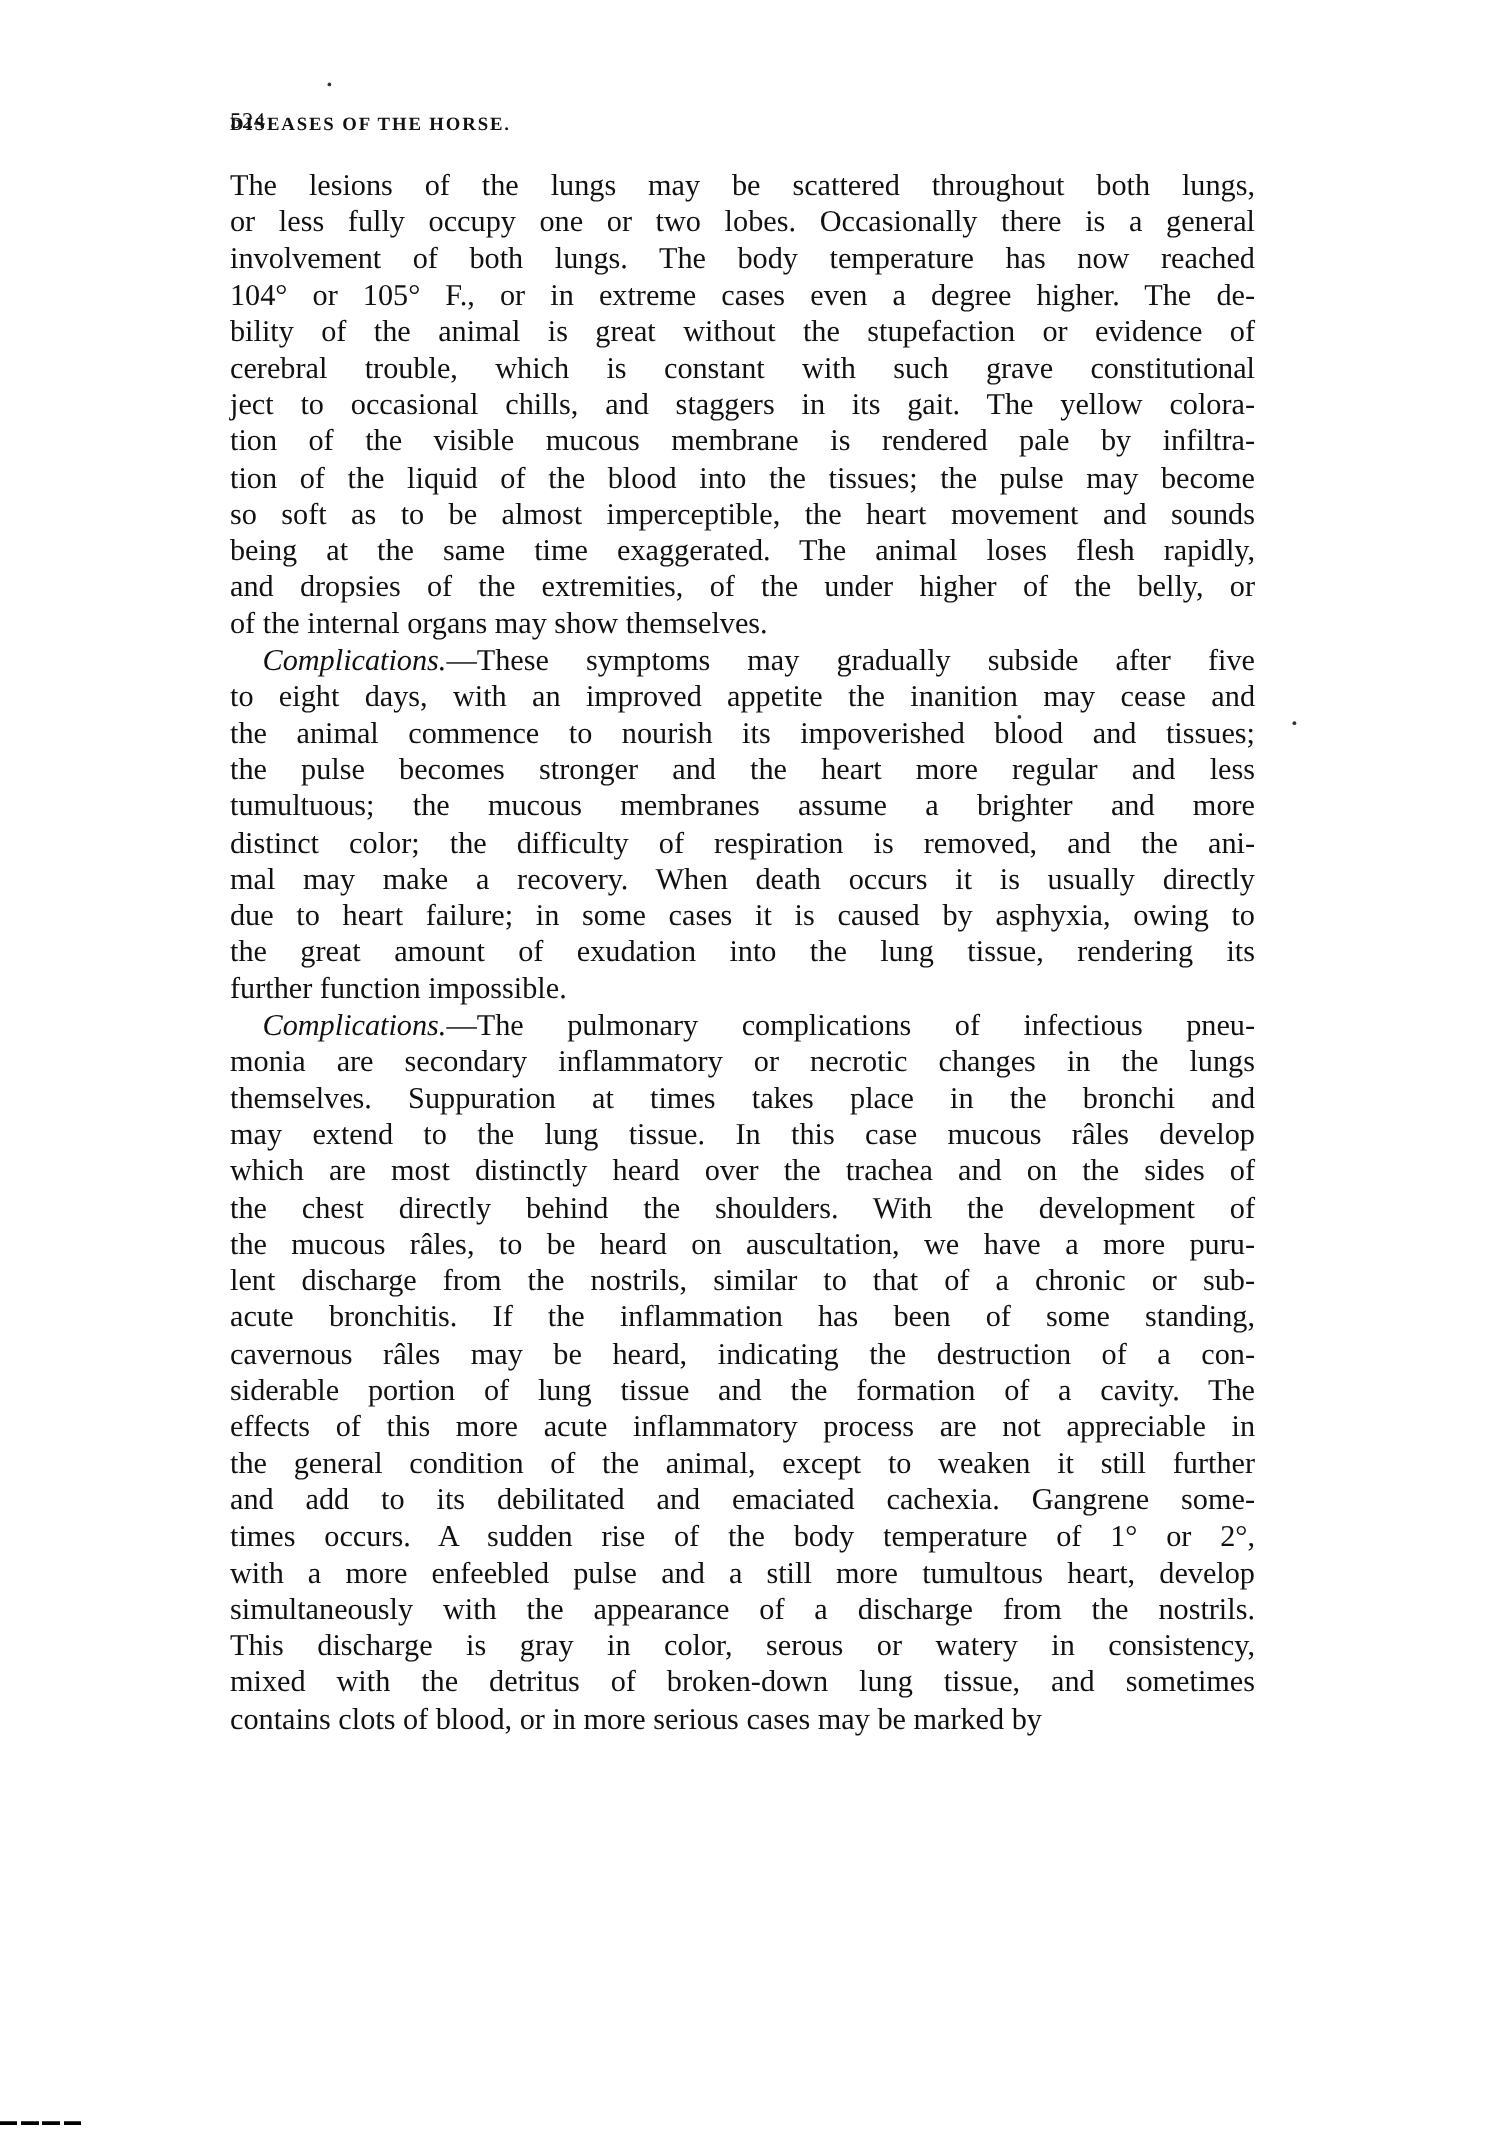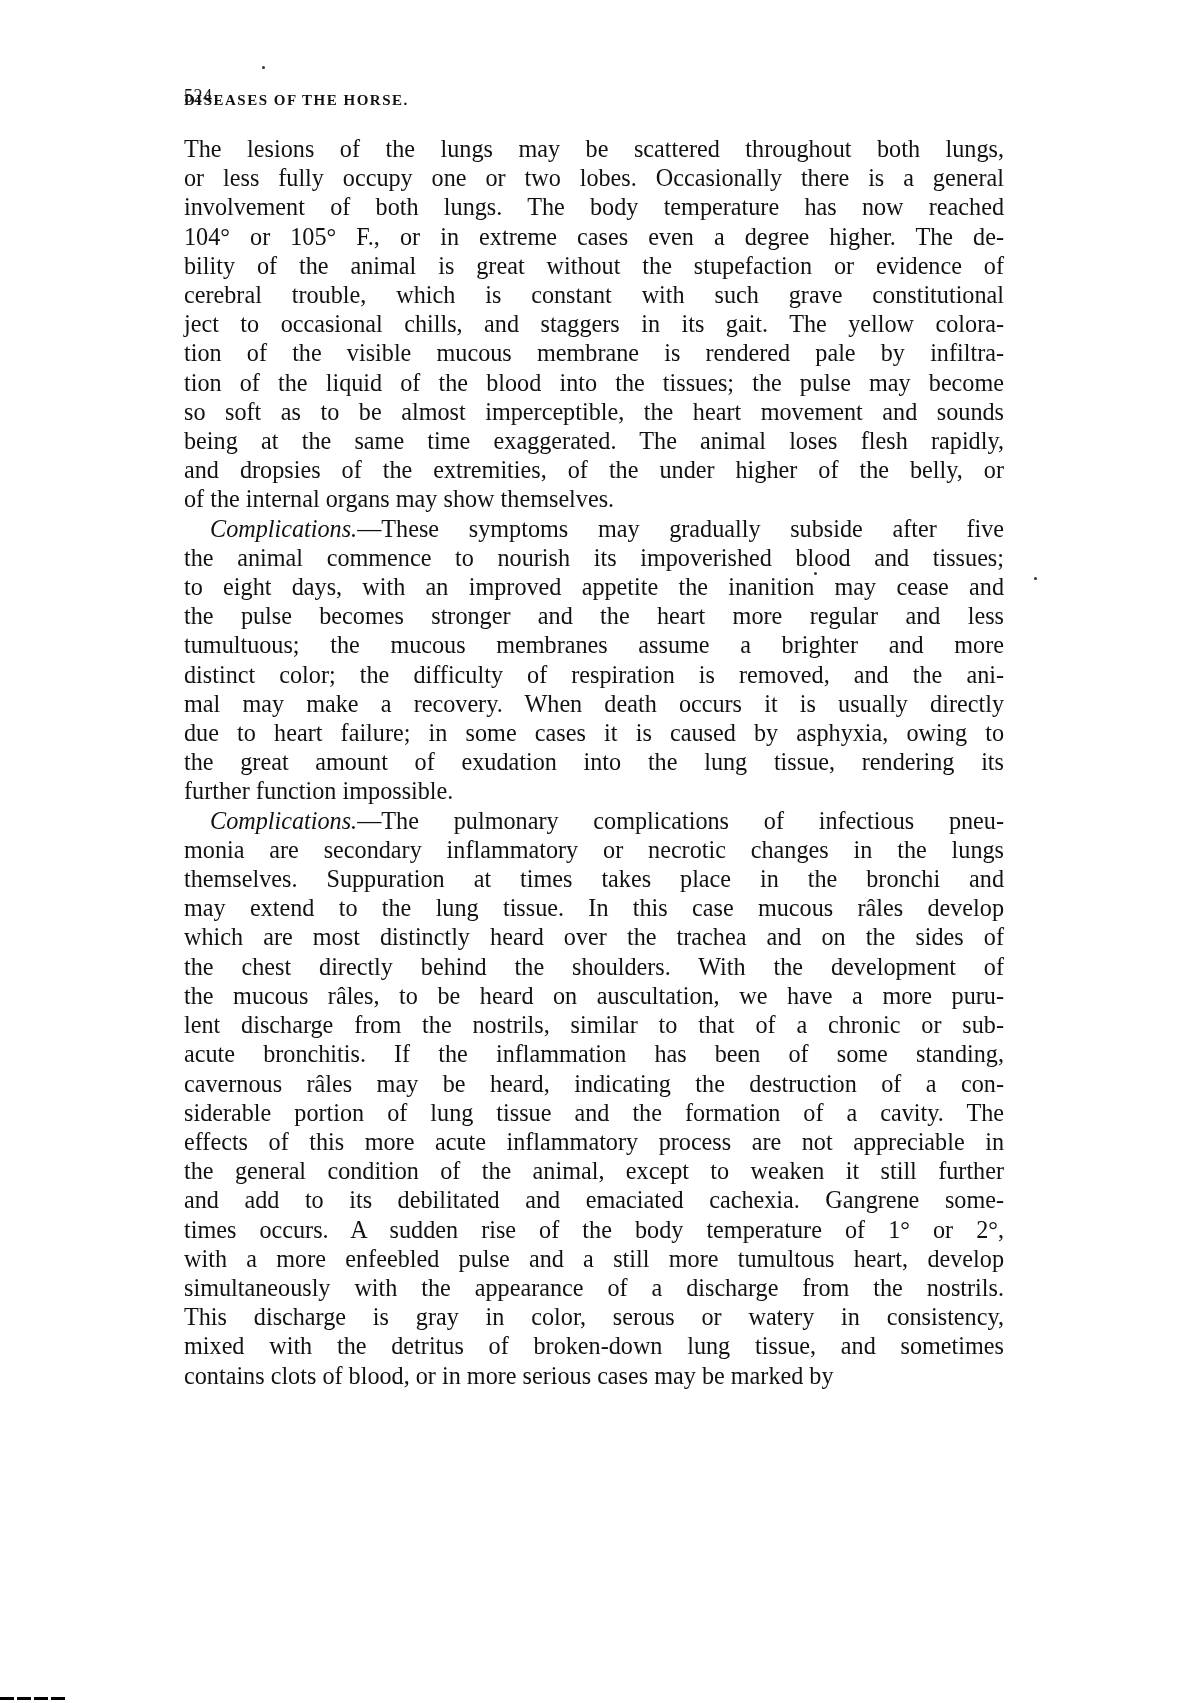--- a/index.html
+++ b/index.html
@@ -35,22 +35,22 @@
         <span class="line"><span>ject to occasional chills, and staggers in its gait. The yellow colora-</span></span>
         <span class="line"><span>tion of the visible mucous membrane is rendered pale by infiltra-</span></span>
         <span class="line"><span>tion of the liquid of the blood into the tissues; the pulse may become</span></span>
         <span class="line"><span>so soft as to be almost imperceptible, the heart movement and sounds</span></span>
         <span class="line"><span>being at the same time exaggerated. The animal loses flesh rapidly,</span></span>
         <span class="line"><span>and dropsies of the extremities, of the under higher of the belly, or</span></span>
         <span class="line last"><span>of the internal organs may show themselves.</span></span>
       </p>
       <p>
         <span class="line" style="padding-left: 26px;"><em>Complications.</em><span>—These symptoms may gradually subside after five</span></span>
+        <span class="line"><span>to eight days, with an improved appetite the inanition may cease and</span></span>
         <span class="line"><span>the animal commence to nourish its impoverished blood and tissues;</span></span>
-        <span class="line"><span>to eight days, with an improved appetite the inanition may cease and</span></span>
         <span class="line"><span>the pulse becomes stronger and the heart more regular and less</span></span>
         <span class="line"><span>tumultuous; the mucous membranes assume a brighter and more</span></span>
         <span class="line"><span>distinct color; the difficulty of respiration is removed, and the ani-</span></span>
         <span class="line"><span>mal may make a recovery. When death occurs it is usually directly</span></span>
         <span class="line"><span>due to heart failure; in some cases it is caused by asphyxia, owing to</span></span>
         <span class="line"><span>the great amount of exudation into the lung tissue, rendering its</span></span>
         <span class="line last"><span>further function impossible.</span></span>
       </p>
       <p>
         <span class="line" style="padding-left: 26px;"><em>Complications.</em><span>—The pulmonary complications of infectious pneu-</span></span>

